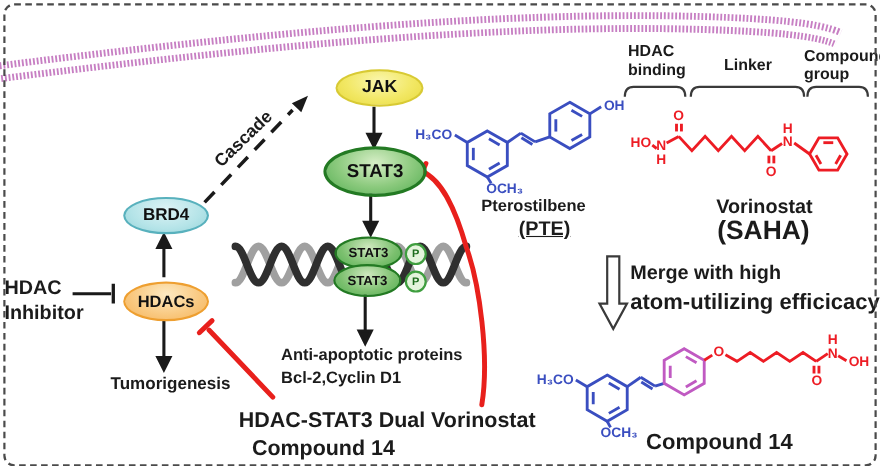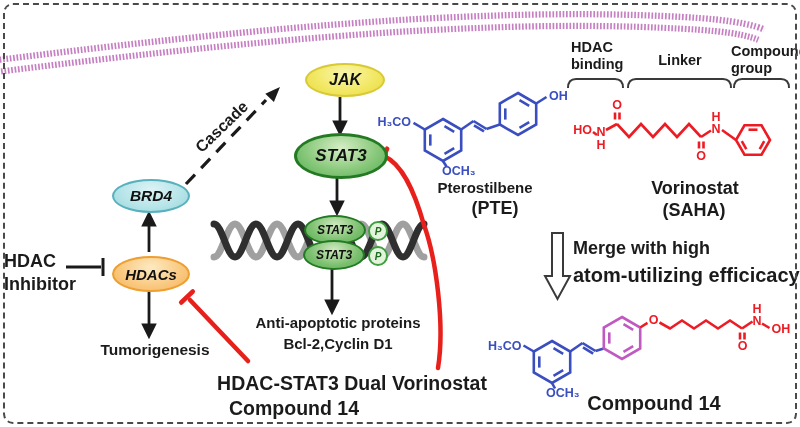--- a/index.html
+++ b/index.html
@@ -2,21 +2,21 @@
 <html><head>
 <meta charset="utf-8">
 <style>
   html,body{margin:0;padding:0;background:#fff;}
   .stage{position:relative;width:800px;height:427px;background:#ffffff;
          font-family:"Liberation Sans",sans-serif;overflow:hidden;}
   .frame{position:absolute;inset:3px;border:2px dashed #4a4a4a;border-radius:10px;pointer-events:none;}
   svg.layer{position:absolute;left:0;top:0;width:800px;height:427px;}
   svg text{font-family:"Liberation Sans",sans-serif;font-weight:bold;}
   .node{position:absolute;border-radius:50%;display:flex;align-items:center;justify-content:center;
-        font-weight:bold;color:#111;font-style:italic;}
+        font-weight:bold;color:#111;}
   .jak{left:305px;top:63px;width:76px;height:30px;font-size:16px;
        background:radial-gradient(ellipse at 50% 30%,#faf6ae 0%,#f2e866 55%,#e8da3e 100%);
        border:2px solid #d8ca34;}
   .stat3{left:294px;top:133px;width:88px;height:40px;font-size:17px;
        background:radial-gradient(ellipse at 50% 30%,#d6eec6 0%,#8cca7e 55%,#55ae53 100%);
        border:3px solid #237a23;}
   .brd4{left:112px;top:179px;width:74px;height:30px;font-size:15.5px;
        background:radial-gradient(ellipse at 50% 30%,#ddf3f5 0%,#b5e4e8 60%,#96d4da 100%);
        border:2px solid #58b1bd;}
   .hdacs{left:112px;top:256px;width:74px;height:32px;font-size:15px;
@@ -216,33 +216,33 @@
 
   <div class="lbl ctr" style="left:222px;top:127px;font-size:16px;transform:translate(-50%,-50%) rotate(-44deg);">Cascade</div>
 
   <div class="lbl" style="left:4px;top:250px;font-size:18px;line-height:23px;">
     <div>HDAC</div>
     <div>Inhibitor</div>
   </div>
 
   <div class="lbl ctr" style="left:155px;top:350px;font-size:15.5px;">Tumorigenesis</div>
 
-  <div class="lbl ctr" style="left:338px;top:333px;font-size:15px;line-height:21px;text-align:center;">
+  <div class="lbl ctr" style="left:338px;top:333px;font-size:15px;line-height:21px;text-align:left;">
     <div>Anti-apoptotic proteins</div>
     <div>Bcl-2,Cyclin D1</div>
   </div>
 
   <div class="lbl ctr" style="left:352px;top:383px;font-size:19.5px;">HDAC-STAT3 Dual Vorinostat</div>
   <div class="lbl ctr" style="left:294px;top:408px;font-size:19.5px;">Compound 14</div>
 
   <div class="lbl ctr" style="left:485px;top:187px;font-size:15px;">Pterostilbene</div>
-  <div class="lbl ctr" style="left:495px;top:208px;font-size:18px;">(PTE)</div>
+  <div class="lbl ctr" style="left:495px;top:208px;font-size:18px;text-decoration:underline;">(PTE)</div>
 
   <div class="lbl ctr" style="left:695px;top:188px;font-size:18px;">Vorinostat</div>
-  <div class="lbl ctr" style="left:694px;top:210px;font-size:18px;">(SAHA)</div>
+  <div class="lbl ctr" style="left:694px;top:210px;font-size:24px;">(SAHA)</div>
 
   <div class="lbl" style="left:571px;top:39px;font-size:14.5px;line-height:16.5px;">
     <div>HDAC</div>
     <div>binding</div>
   </div>
   <div class="lbl ctr" style="left:680px;top:60px;font-size:14.5px;">Linker</div>
   <div class="lbl" style="left:731px;top:43px;font-size:14.5px;line-height:16.5px;">
     <div>Compound</div>
     <div>group</div>
   </div>

